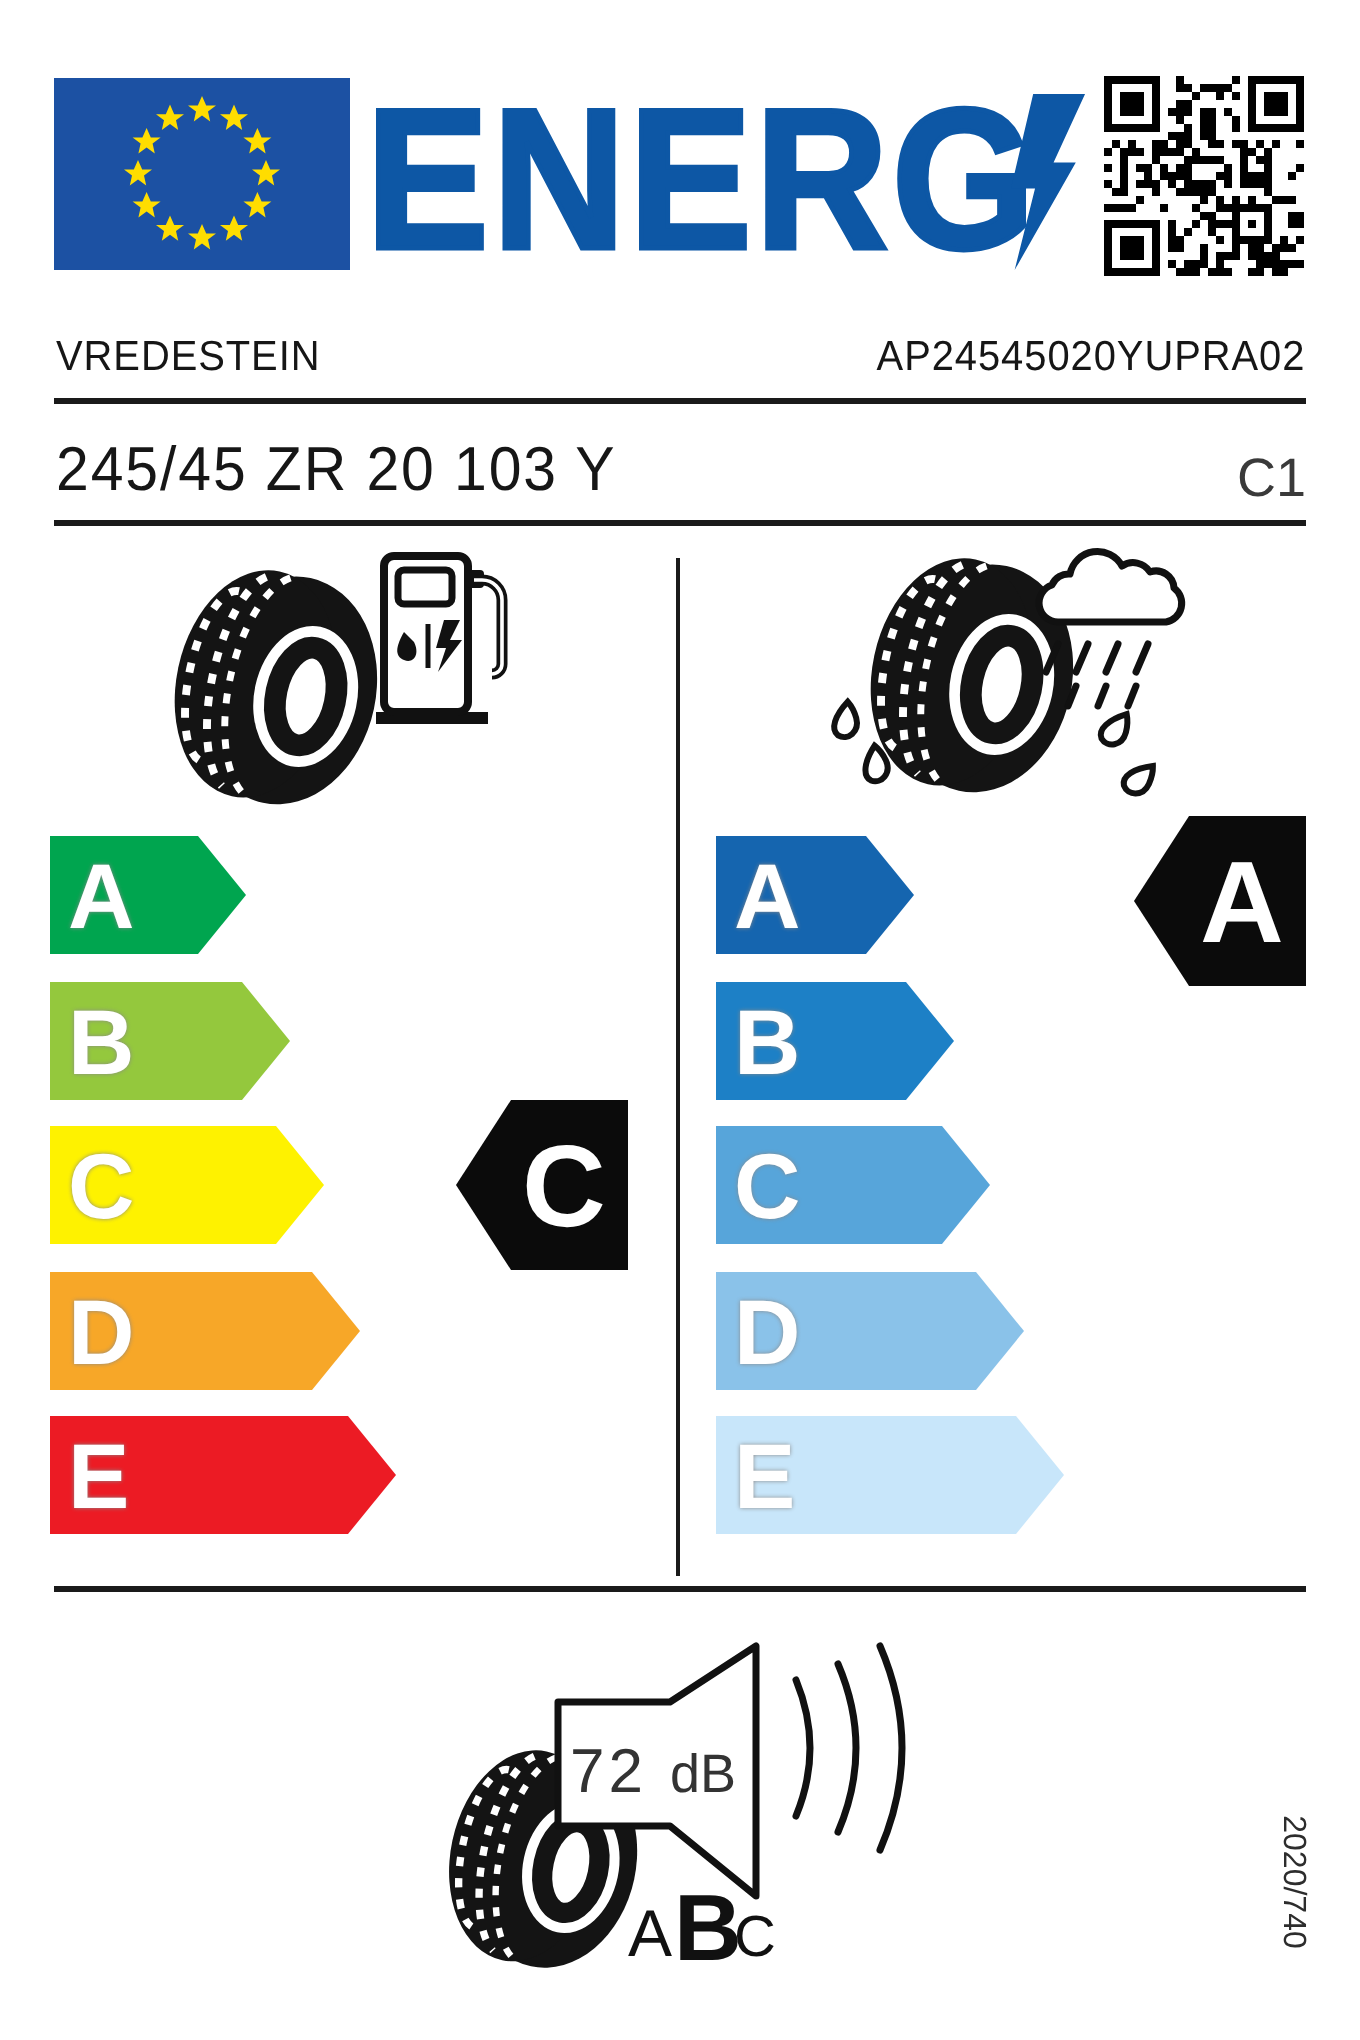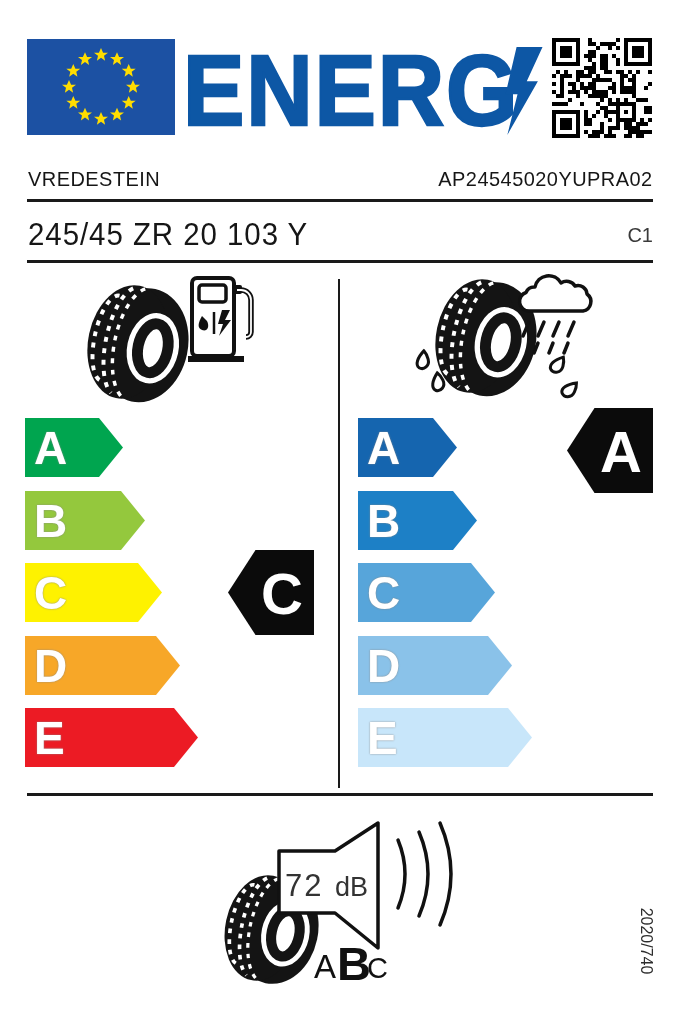--- a/index.html
+++ b/index.html
@@ -10,21 +10,21 @@
   .energ{position:absolute;left:183px;top:40px;font-size:100px;line-height:100px;font-weight:bold;
          color:#0d57a5;-webkit-text-stroke:2.5px #0d57a5;letter-spacing:2px;
          transform:scaleX(0.92);transform-origin:left top;white-space:nowrap;}
   .brand{position:absolute;left:28px;top:167px;font-size:21px;letter-spacing:.5px;
          transform:scaleX(0.95);transform-origin:left top;color:#161616;}
   .artcode{position:absolute;right:27px;top:167px;font-size:21px;letter-spacing:.5px;
          transform:scaleX(0.95);transform-origin:right top;color:#161616;}
   .hline{position:absolute;left:27px;width:626px;height:3px;background:#1a1a1a;}
   .tyresize{position:absolute;left:28px;top:217px;font-size:31px;letter-spacing:1px;
          transform:scaleX(0.95);transform-origin:left top;color:#161616;}
-  .tyreclass{position:absolute;right:27px;top:224px;font-size:20px;color:#3a3a3a;}
+  .tyreclass{position:absolute;right:27px;top:224px;font-size:27px;color:#3a3a3a;}
   .vdiv{position:absolute;left:338px;top:279px;width:2px;height:509px;background:#1a1a1a;}
   
   .arrow{position:absolute;height:59px;line-height:60px;box-sizing:border-box;padding-left:9px;
          clip-path:polygon(0 0,calc(100% - 24px) 0,100% 50%,calc(100% - 24px) 100%,0 100%);
          filter:drop-shadow(0 0 1px #999);}
   .al{color:#fff;font-weight:bold;font-size:46px;text-shadow:0 0 2px #8a8a8a;}
   .indicator{position:absolute;width:86px;height:85px;background:#0b0b0b;text-align:center;
          clip-path:polygon(32% 0,100% 0,100% 100%,32% 100%,0 50%);
          line-height:87px;box-sizing:border-box;padding-left:22px;}
   .il{color:#fff;font-weight:bold;font-size:58px;}

